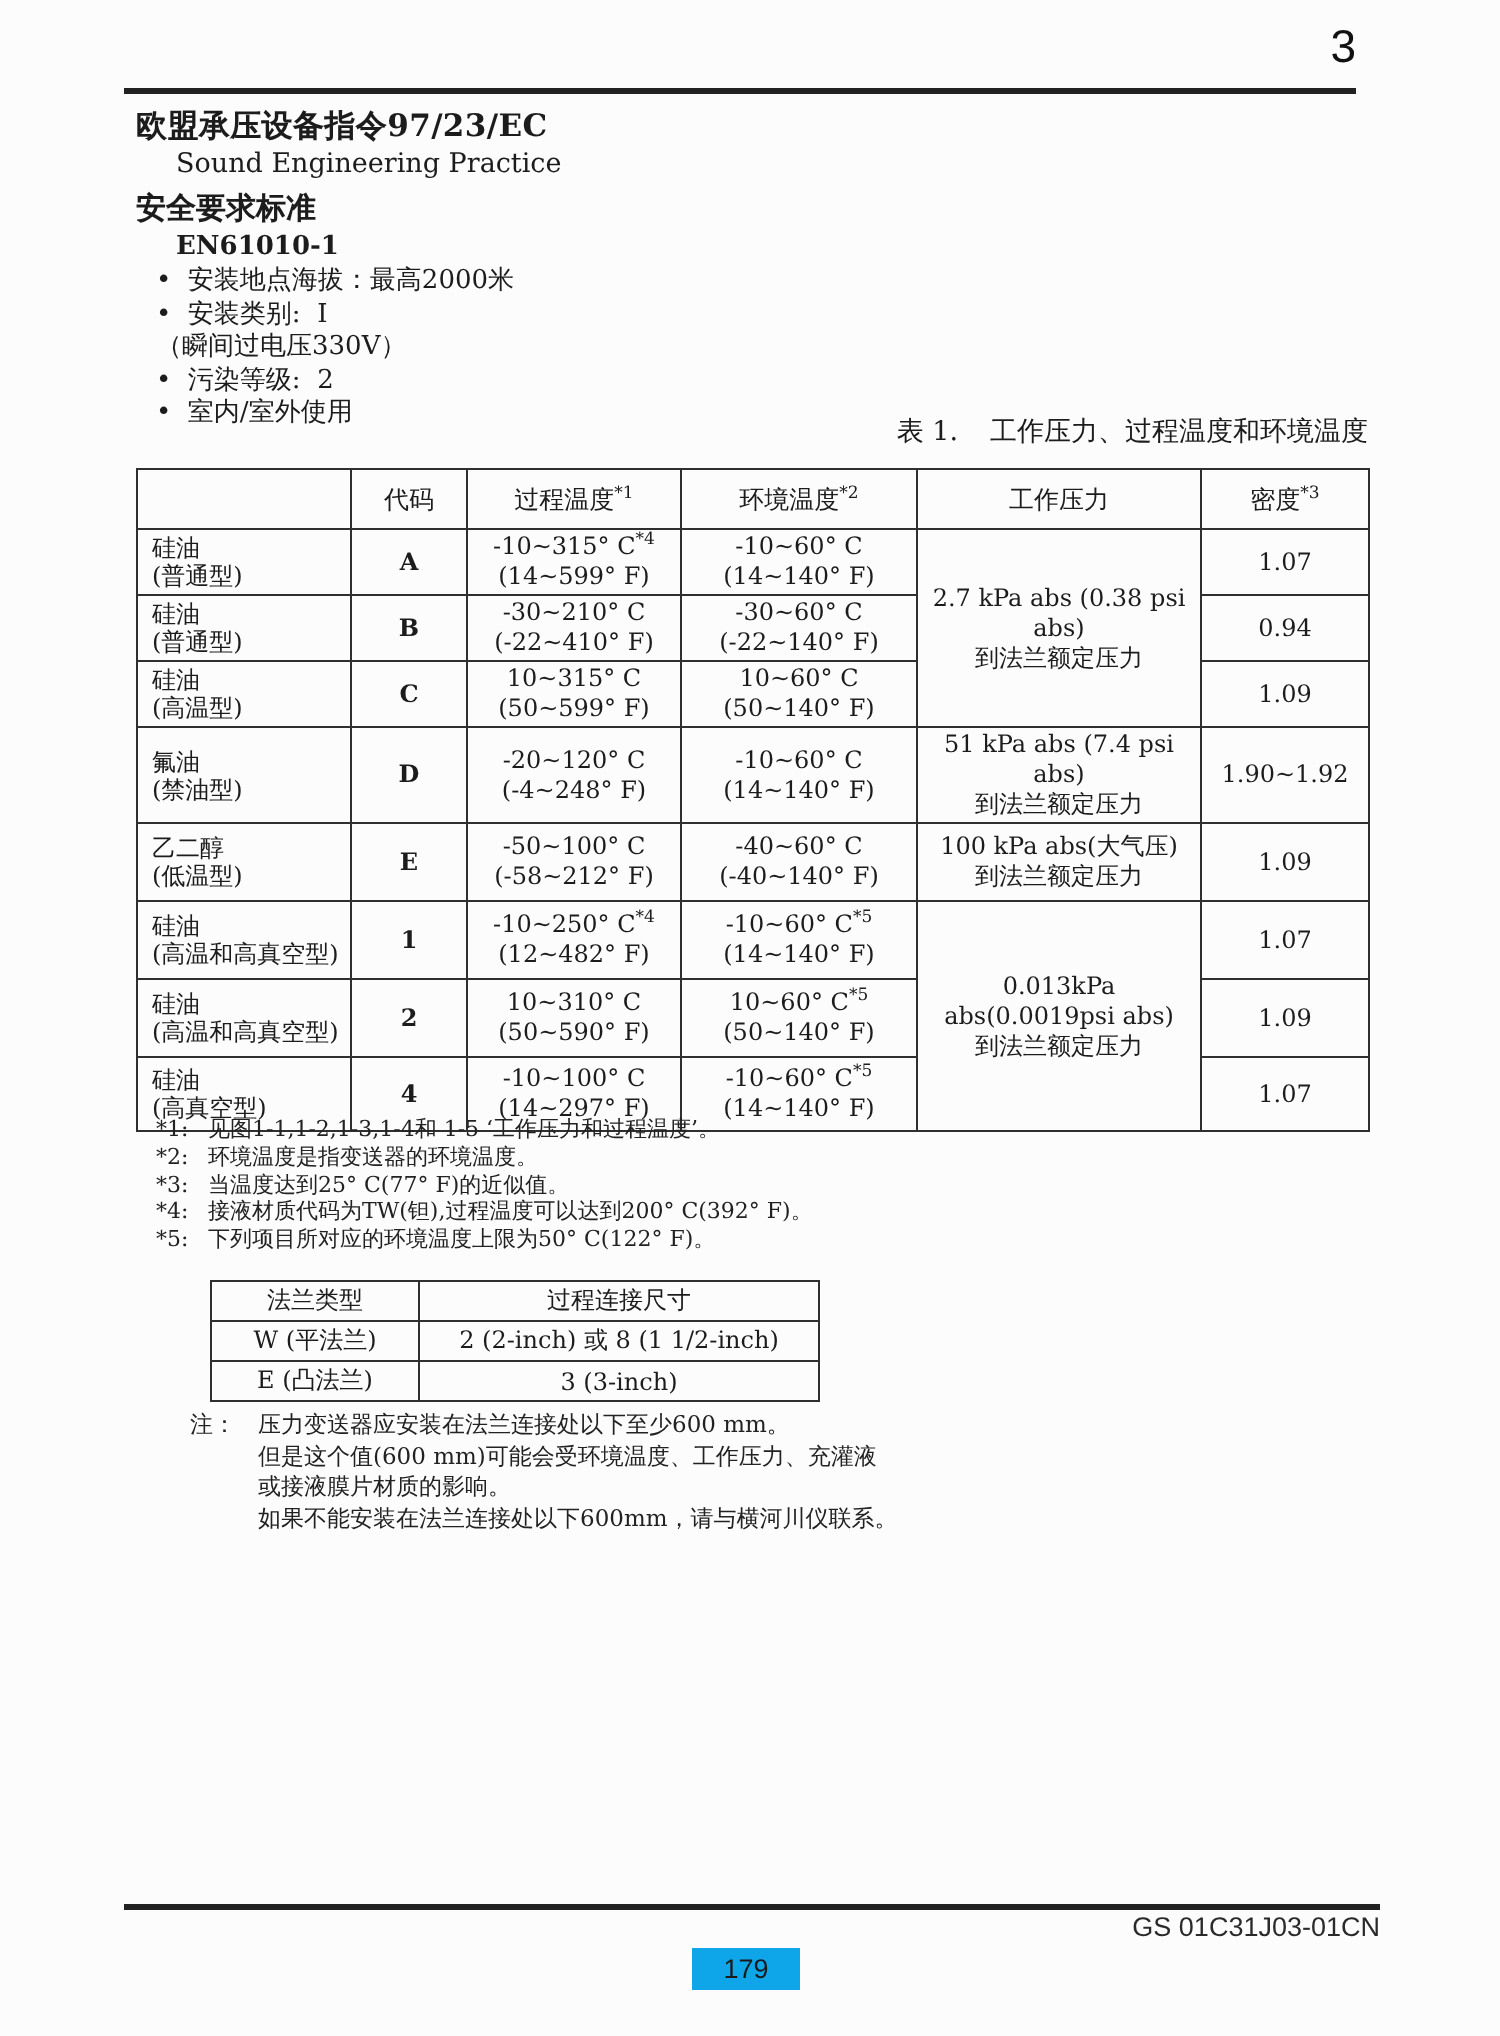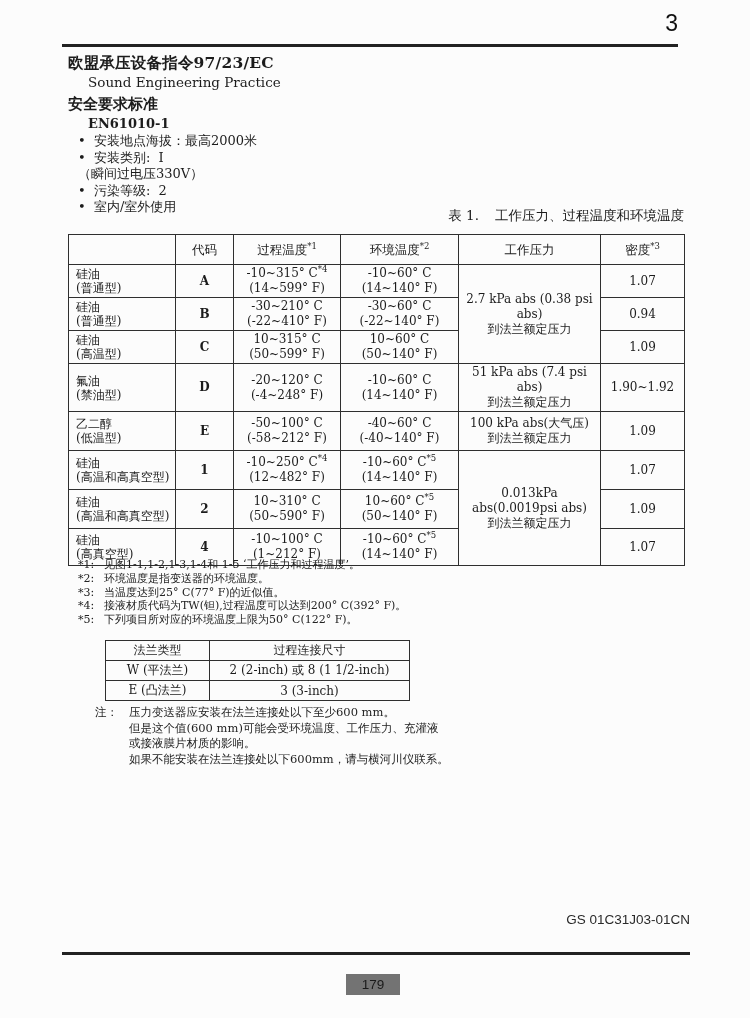--- a/index.html
+++ b/index.html
@@ -32,22 +32,22 @@
   .footnotes{position:absolute;left:78px;top:558px;font-size:11px;line-height:13.8px;color:#222;}
   .fn{display:flex;}
   .fn-marker{width:26px;flex:0 0 26px;}
   .flange-table{position:absolute;left:105px;top:640px;width:305px;}
   .flange-table td{border:1px solid #2f2f2f;text-align:center;font-size:12px;padding:1px 2px;height:17px;}
   .flange-table col.c1{width:90px;}
   .flange-table col.c2{width:173px;}
   .note{position:absolute;left:95px;top:705px;font-size:11.5px;line-height:15.5px;display:flex;color:#222;}
   .note-label{width:34px;flex:0 0 34px;}
   .rule-bottom{top:952px;left:62px;width:628px;}
-  .footer-doc{position:absolute;top:912px;right:60px;font-size:13.5px;color:#2a2a2a;}
-  .page-badge{position:absolute;left:346px;top:974px;width:54px;height:21px;background:#737373;
+  .footer-doc{position:absolute;top:956px;right:60px;font-size:13.5px;color:#2a2a2a;}
+  .page-badge{position:absolute;left:346px;top:974px;width:54px;height:21px;background:#0ea5e9;
     text-align:center;line-height:21px;font-size:13.5px;color:#1a1a1a;}
 </style>
 </head>
 <body>
 
 <div class="page">
 
   <div class="pagenum-top sans">3</div>
   <div class="rule rule-top"></div>
 
@@ -224,21 +224,21 @@
     </tr>
 
     <tr style="height:37px">
       <td class="mat">
             <div>硅油</div>
             <div>(高真空型)</div>
           </td>
       <td><b>4</b></td>
       <td>
             <div><span>-10~100° C</span><sup></sup></div>
-            <div>(1~212° F)</div>
+            <div>(14~297° F)</div>
           </td>
       <td>
             <div><span>-10~60° C</span><sup>*5</sup></div>
             <div>(14~140° F)</div>
           </td>
       <td>1.07</td>
     </tr>
   </tbody>
     </table>
 

